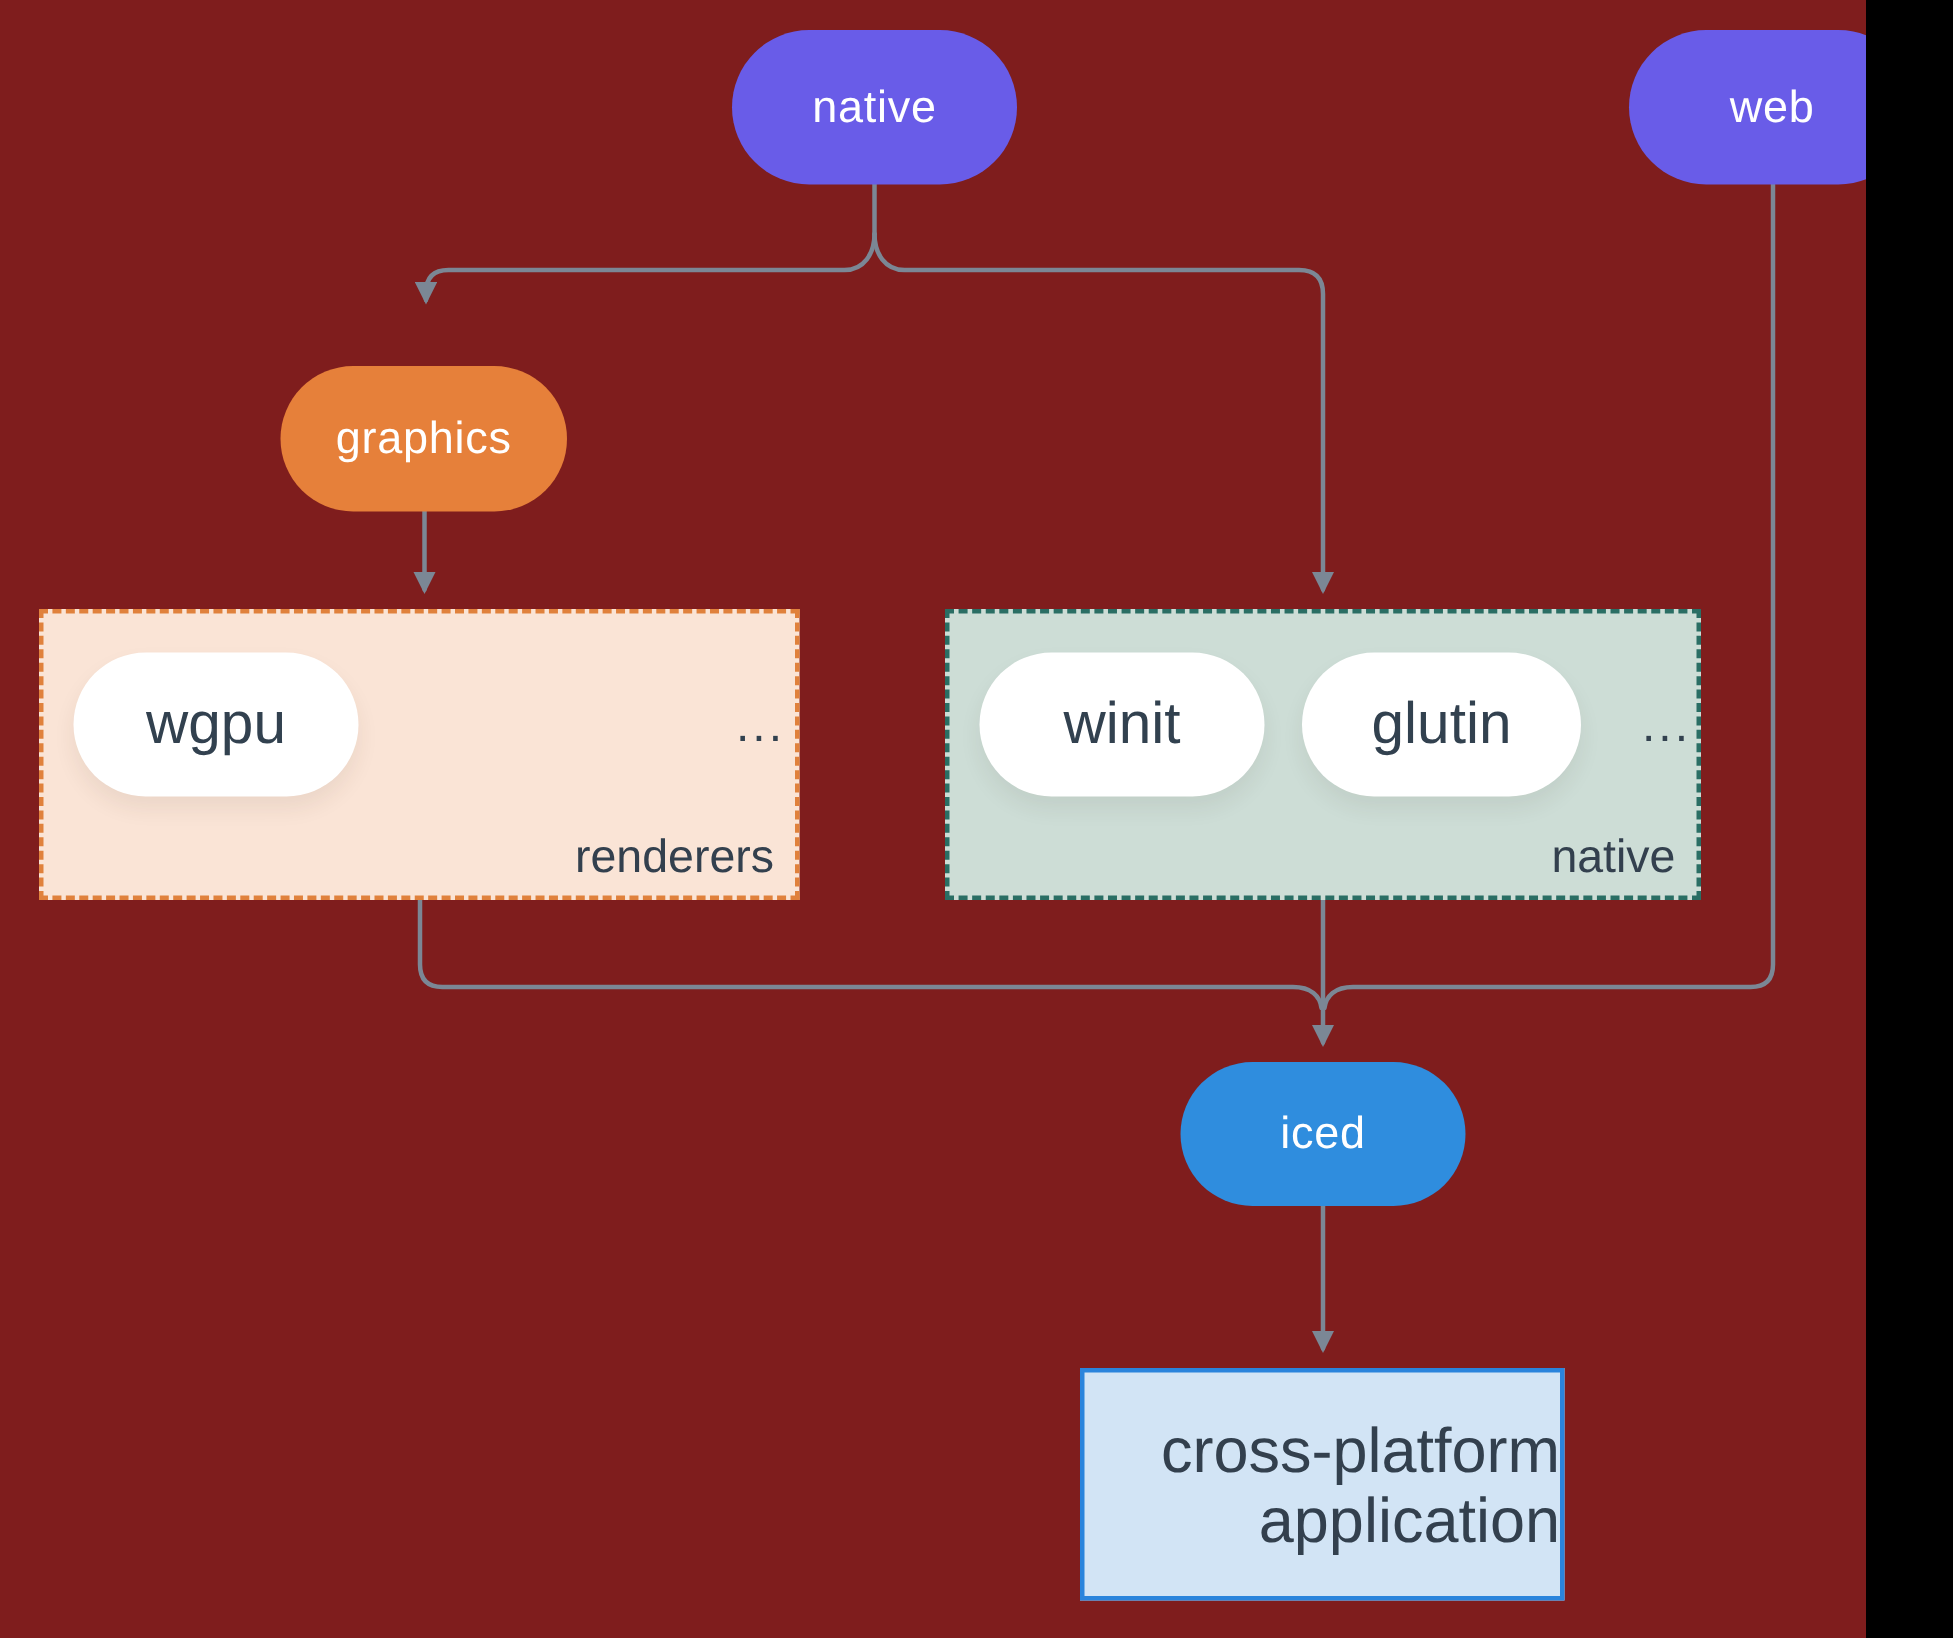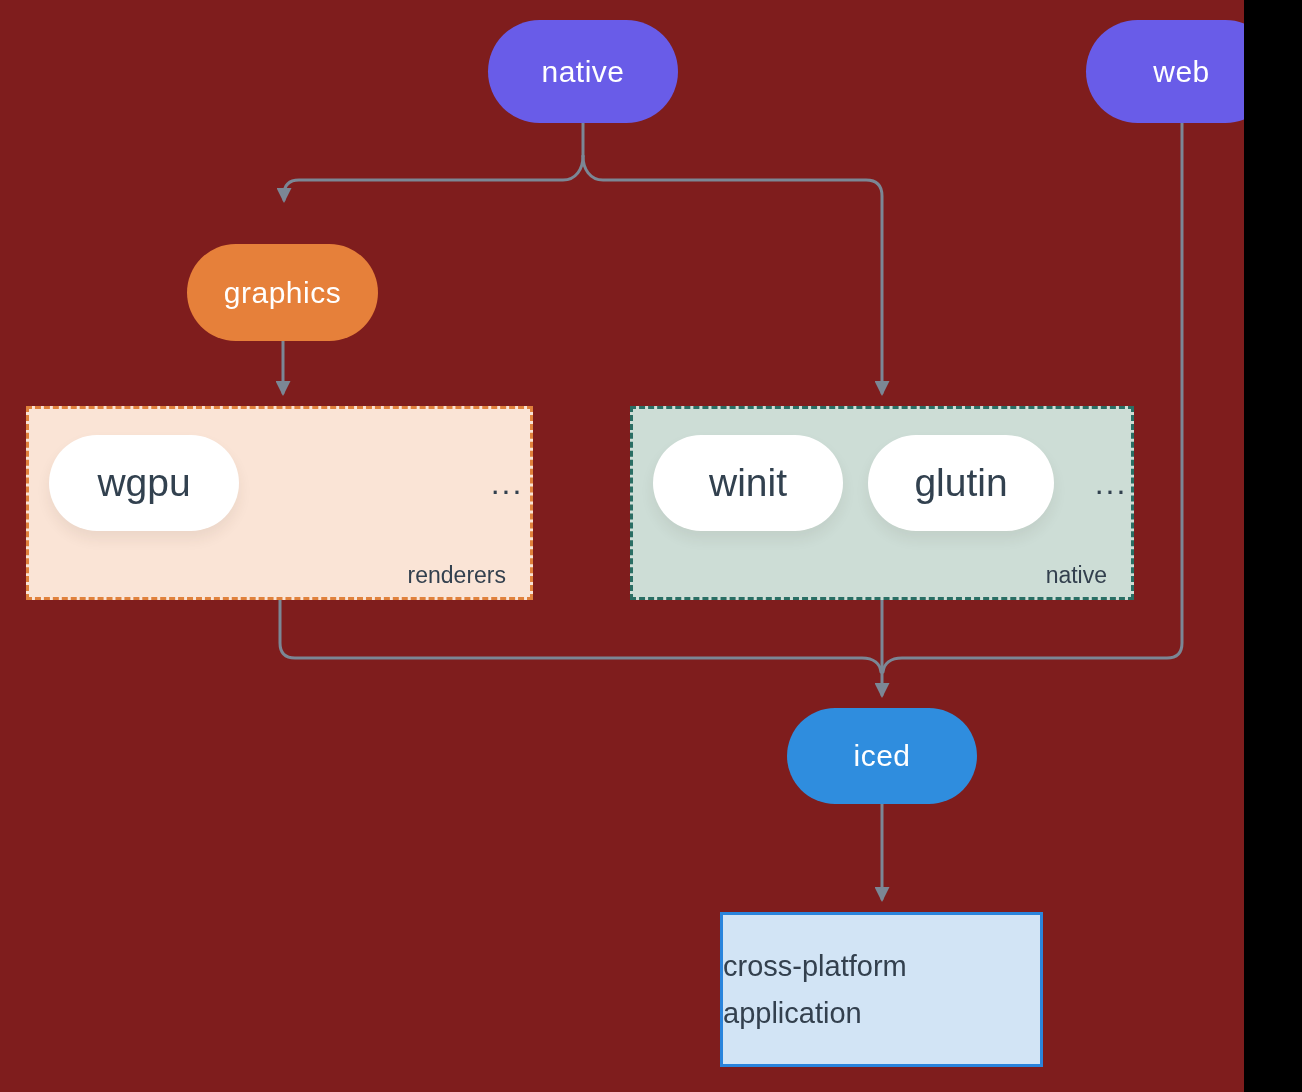--- a/index.html
+++ b/index.html
@@ -38,29 +38,29 @@
     box-shadow:0 8px 14px rgba(70,50,40,0.08);
   }
   .whitepill.p1{left:20px;width:190px;}
   .whitepill.p2{left:235px;width:186px;}
   .more{
     position:absolute;left:446px;top:26px;width:64px;height:96px;
     display:flex;align-items:center;justify-content:center;
     color:#32414f;font-size:32px;letter-spacing:2px;
   }
   .grouplabel{
-    position:absolute;right:24px;bottom:8px;
-    color:#33404e;font-size:23px;
+    position:absolute;right:14px;bottom:8px;
+    color:#33404e;font-size:31px;
   }
   .appbox{
     position:absolute;left:720px;top:912px;width:323px;height:155px;
     box-sizing:border-box;
     background:#d2e4f5;border:3px solid #2a84dc;
-    display:flex;flex-direction:column;align-items:flex-start;justify-content:center;
-    color:#33404e;font-size:29px;line-height:47px;
+    display:flex;flex-direction:column;align-items:flex-end;justify-content:center;
+    color:#33404e;font-size:42px;line-height:47px;
   }
 </style>
 </head>
 <body>
 
 <div class="canvas">
 
   <svg class="wires" viewBox="0 0 1302 1092">
     <defs>
       <marker id="arrow" viewBox="0 0 10 10" refX="8" refY="5" markerWidth="5" markerHeight="5" orient="auto">

